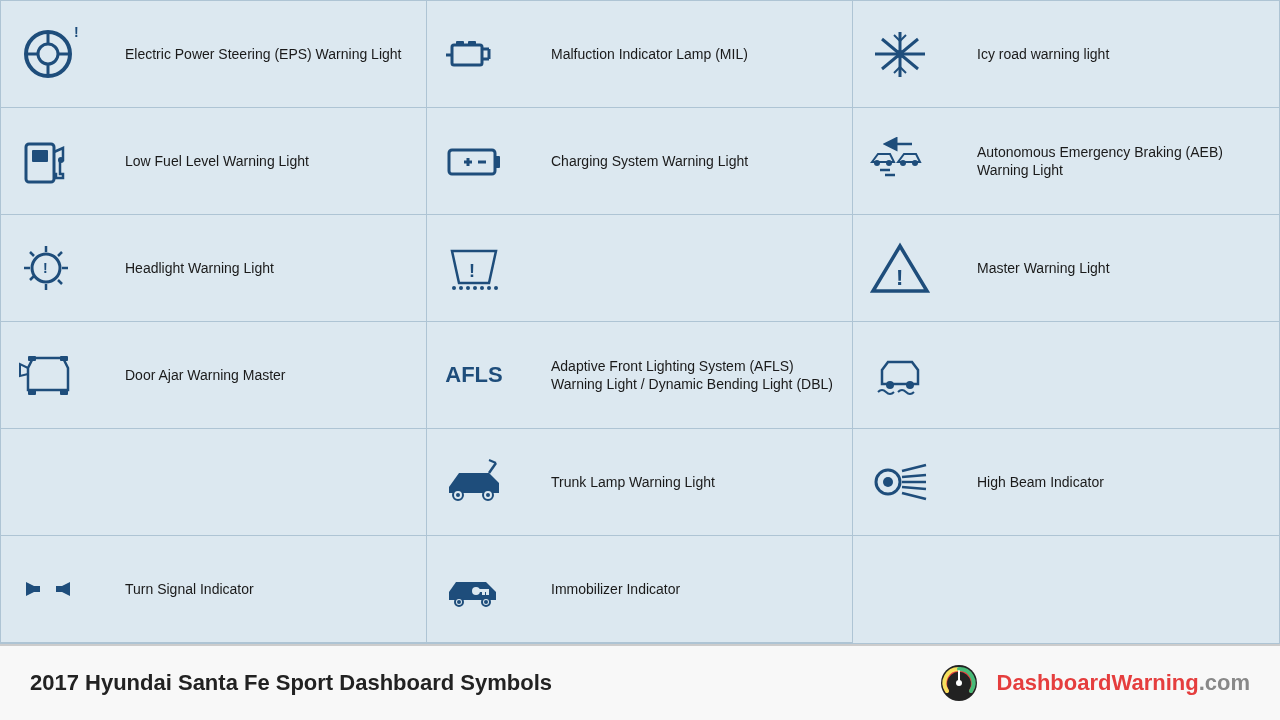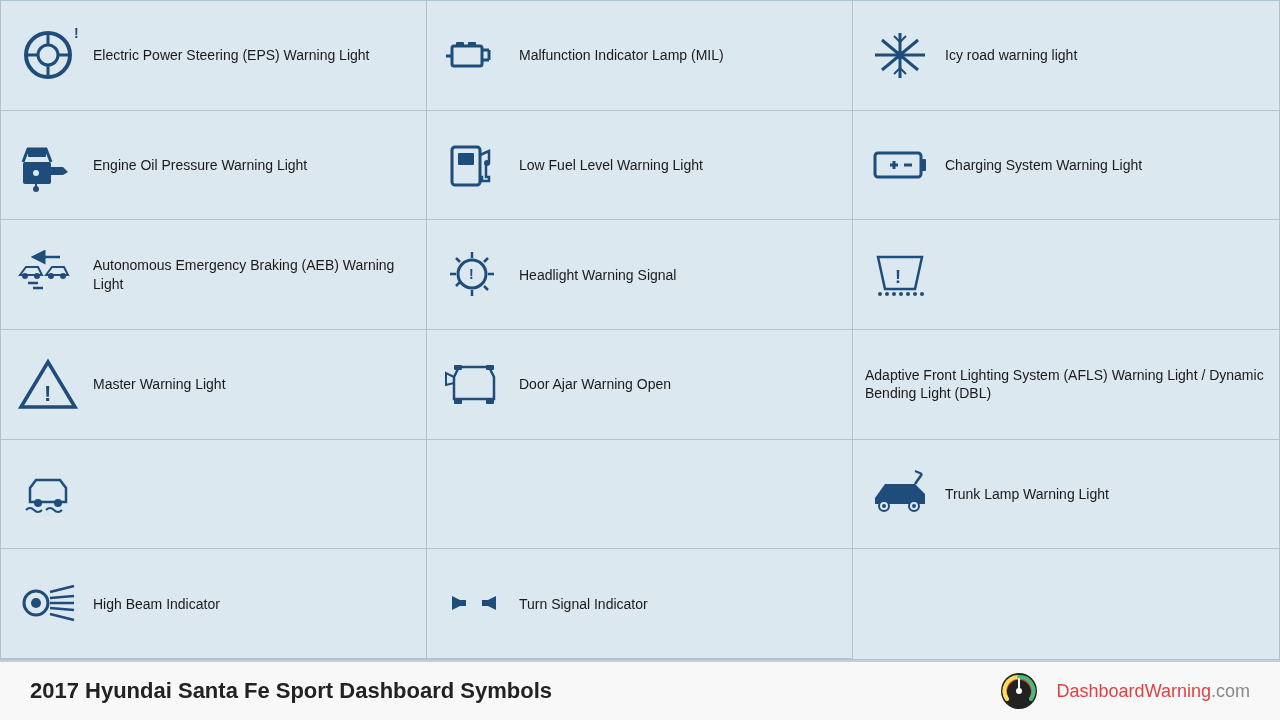--- a/index.html
+++ b/index.html
@@ -51,23 +51,24 @@
     .cell-icon .afls-text {
       font-size: 22px;
       font-weight: bold;
       color: #1e4d7b;
     }
     .cell-label {
       font-size: 14px;
       color: #1a1a1a;
       line-height: 1.3;
       font-weight: normal;
+      margin-left: 32px;
     }
     .footer {
-      height: 60px;
+      height: 76px;
       background: #f8f8f8;
       border-top: 2px solid #ccc;
       display: flex;
       align-items: center;
       justify-content: space-between;
       padding: 0 30px;
     }
     .footer-title {
       font-size: 22px;
       font-weight: bold;
@@ -76,22 +77,22 @@
     .footer-logo {
       display: flex;
       align-items: center;
       gap: 6px;
     }
     .logo-icon {
       width: 40px;
       height: 40px;
     }
     .logo-text {
-      font-size: 18px;
-      font-weight: normal;
+      font-size: 22px;
+      font-weight: bold;
       color: #222;
       margin-left: 12px;
     }
     .logo-text span {
       color: #e53e3e;
     }
     .logo-text .com {
       color: #888;
     }
   </style>
@@ -124,21 +125,21 @@
 
           <rect x="8" y="18" width="30" height="20" rx="2" fill="none" stroke="#1e4d7b" stroke-width="3"></rect>
           <rect x="12" y="14" width="8" height="5" rx="1" fill="#1e4d7b"></rect>
           <rect x="24" y="14" width="8" height="5" rx="1" fill="#1e4d7b"></rect>
           <line x1="38" y1="22" x2="45" y2="22" stroke="#1e4d7b" stroke-width="3"></line>
           <line x1="38" y1="32" x2="45" y2="32" stroke="#1e4d7b" stroke-width="3"></line>
           <line x1="45" y1="22" x2="45" y2="32" stroke="#1e4d7b" stroke-width="3"></line>
           <line x1="8" y1="28" x2="2" y2="28" stroke="#1e4d7b" stroke-width="3"></line>
         </svg>
       </div>
-      <div class="cell-label">Malfunction Indicator Lamp (MIL)</div>
+      <div class="cell-label">Malfuction Indicator Lamp (MIL)</div>
     </div>
 
     <div class="grid-cell">
       <div class="cell-icon">
         <svg viewBox="0 0 60 55">
 
           <line x1="30" y1="5" x2="30" y2="50" stroke="#1e4d7b" stroke-width="3"></line>
           <line x1="5" y1="27" x2="55" y2="27" stroke="#1e4d7b" stroke-width="3"></line>
           <line x1="12" y1="12" x2="48" y2="42" stroke="#1e4d7b" stroke-width="3"></line>
           <line x1="48" y1="12" x2="12" y2="42" stroke="#1e4d7b" stroke-width="3"></line>
@@ -146,36 +147,20 @@
 
           <line x1="24" y1="8" x2="30" y2="14" stroke="#1e4d7b" stroke-width="2"></line>
           <line x1="36" y1="8" x2="30" y2="14" stroke="#1e4d7b" stroke-width="2"></line>
           <line x1="24" y1="46" x2="30" y2="40" stroke="#1e4d7b" stroke-width="2"></line>
           <line x1="36" y1="46" x2="30" y2="40" stroke="#1e4d7b" stroke-width="2"></line>
         </svg>
       </div>
       <div class="cell-label">Icy road warning light</div>
     </div>
 
-    <div class="grid-cell">
-      <div class="cell-icon">
-        <svg viewBox="0 0 60 55">
-
-          <rect x="5" y="25" width="28" height="22" rx="2" fill="#1e4d7b"></rect>
-          <path d="M5 25 L10 12 L28 12 L33 25" fill="none" stroke="#1e4d7b" stroke-width="3"></path>
-          <rect x="10" y="12" width="18" height="8" rx="1" fill="#1e4d7b"></rect>
-          <path d="M33 30 L45 30 L50 35 L45 38 L33 38" fill="#1e4d7b"></path>
-          <circle cx="18" cy="36" r="3" fill="#dce8f0"></circle>
-
-          <ellipse cx="18" cy="52" rx="3" ry="3" fill="#1e4d7b"></ellipse>
-          <line x1="18" y1="47" x2="18" y2="50" stroke="#1e4d7b" stroke-width="2"></line>
-        </svg>
-      </div>
-      <div class="cell-label">Engine Oil Pressure Warning Light</div>
-    </div>
 
     <div class="grid-cell">
       <div class="cell-icon">
         <svg viewBox="0 0 60 55">
 
           <rect x="8" y="10" width="28" height="38" rx="3" fill="none" stroke="#1e4d7b" stroke-width="3"></rect>
           <rect x="14" y="16" width="16" height="12" rx="1" fill="#1e4d7b"></rect>
           <path d="M36 18 L45 14 L45 26 L42 26 L42 40 L45 40 L45 44 L38 44 L38 40 L36 40" fill="none" stroke="#1e4d7b" stroke-width="2.5"></path>
           <circle cx="43" cy="26" r="3" fill="#1e4d7b"></circle>
         </svg>
@@ -234,21 +219,21 @@
           <line x1="6" y1="27" x2="12" y2="27" stroke="#1e4d7b" stroke-width="2.5"></line>
           <line x1="44" y1="27" x2="50" y2="27" stroke="#1e4d7b" stroke-width="2.5"></line>
           <line x1="12" y1="11" x2="16" y2="15" stroke="#1e4d7b" stroke-width="2.5"></line>
           <line x1="40" y1="39" x2="44" y2="43" stroke="#1e4d7b" stroke-width="2.5"></line>
           <line x1="44" y1="11" x2="40" y2="15" stroke="#1e4d7b" stroke-width="2.5"></line>
           <line x1="12" y1="39" x2="16" y2="35" stroke="#1e4d7b" stroke-width="2.5"></line>
 
           <text x="25" y="32" font-size="14" fill="#1e4d7b" font-weight="bold">!</text>
         </svg>
       </div>
-      <div class="cell-label">Headlight Warning Signal</div>
+      <div class="cell-label">Headlight Warning Light</div>
     </div>
 
     <div class="grid-cell">
       <div class="cell-icon">
         <svg viewBox="0 0 60 55">
 
           <path d="M15 42 L8 10 L52 10 L45 42 Z" fill="none" stroke="#1e4d7b" stroke-width="2.5"></path>
 
           <text x="25" y="36" font-size="18" fill="#1e4d7b" font-weight="bold">!</text>
 
@@ -280,24 +265,27 @@
 
           <path d="M15 10 L45 10 L50 20 L50 42 L10 42 L10 20 Z" fill="none" stroke="#1e4d7b" stroke-width="2.5"></path>
           <path d="M10 20 L2 16 L2 28 L10 26" fill="none" stroke="#1e4d7b" stroke-width="2"></path>
 
           <rect x="10" y="8" width="8" height="5" rx="1" fill="#1e4d7b"></rect>
           <rect x="42" y="8" width="8" height="5" rx="1" fill="#1e4d7b"></rect>
           <rect x="10" y="42" width="8" height="5" rx="1" fill="#1e4d7b"></rect>
           <rect x="42" y="42" width="8" height="5" rx="1" fill="#1e4d7b"></rect>
         </svg>
       </div>
-      <div class="cell-label">Door Ajar Warning Open</div>
-    </div>
-
-    <div class="grid-cell">
+      <div class="cell-label">Door Ajar Warning Master</div>
+    </div>
+
+    <div class="grid-cell">
+      <div class="cell-icon">
+        <div class="afls-text">AFLS</div>
+      </div>
       <div class="cell-label">Adaptive Front Lighting System (AFLS) Warning Light / Dynamic Bending Light (DBL)</div>
     </div>
 
     <div class="grid-cell">
       <div class="cell-icon">
         <svg viewBox="0 0 60 55">
 
           <path d="M12 22 L18 14 L42 14 L48 22 L48 36 L12 36 Z" fill="none" stroke="#1e4d7b" stroke-width="2.5"></path>
           <circle cx="20" cy="37" r="4" fill="#1e4d7b"></circle>
           <circle cx="40" cy="37" r="4" fill="#1e4d7b"></circle>
@@ -352,20 +340,38 @@
           <polygon points="22,27 8,20 8,34" fill="#1e4d7b"></polygon>
           <rect x="8" y="24" width="14" height="6" fill="#1e4d7b"></rect>
 
           <polygon points="38,27 52,20 52,34" fill="#1e4d7b"></polygon>
           <rect x="38" y="24" width="14" height="6" fill="#1e4d7b"></rect>
         </svg>
       </div>
       <div class="cell-label">Turn Signal Indicator</div>
     </div>
 
+    <div class="grid-cell">
+      <div class="cell-icon">
+        <svg viewBox="0 0 60 55">
+
+          <path d="M5 30 L12 20 L42 20 L52 30 L52 38 L5 38 Z" fill="#1e4d7b"></path>
+          <circle cx="15" cy="40" r="4" fill="#dce8f0" stroke="#1e4d7b" stroke-width="2"></circle>
+          <circle cx="15" cy="40" r="2" fill="#1e4d7b"></circle>
+          <circle cx="42" cy="40" r="4" fill="#dce8f0" stroke="#1e4d7b" stroke-width="2"></circle>
+          <circle cx="42" cy="40" r="2" fill="#1e4d7b"></circle>
+
+          <circle cx="32" cy="29" r="4" fill="#dce8f0"></circle>
+          <rect x="35" y="27" width="10" height="3" fill="#dce8f0"></rect>
+          <rect x="42" y="30" width="3" height="3" fill="#dce8f0"></rect>
+          <rect x="38" y="30" width="3" height="3" fill="#dce8f0"></rect>
+        </svg>
+      </div>
+      <div class="cell-label">Immobilizer Indicator</div>
+    </div>
 
   </div>
 
   <div class="footer">
     <div class="footer-title">2017 Hyundai Santa Fe Sport Dashboard Symbols</div>
     <div class="footer-logo">
 
       <svg class="logo-icon" viewBox="0 0 40 40">
         <circle cx="20" cy="20" r="18" fill="#222"></circle>
         <path d="M8 28 A14 14 0 1 1 32 28" fill="none" stroke="#e53e3e" stroke-width="4" stroke-linecap="round"></path>

